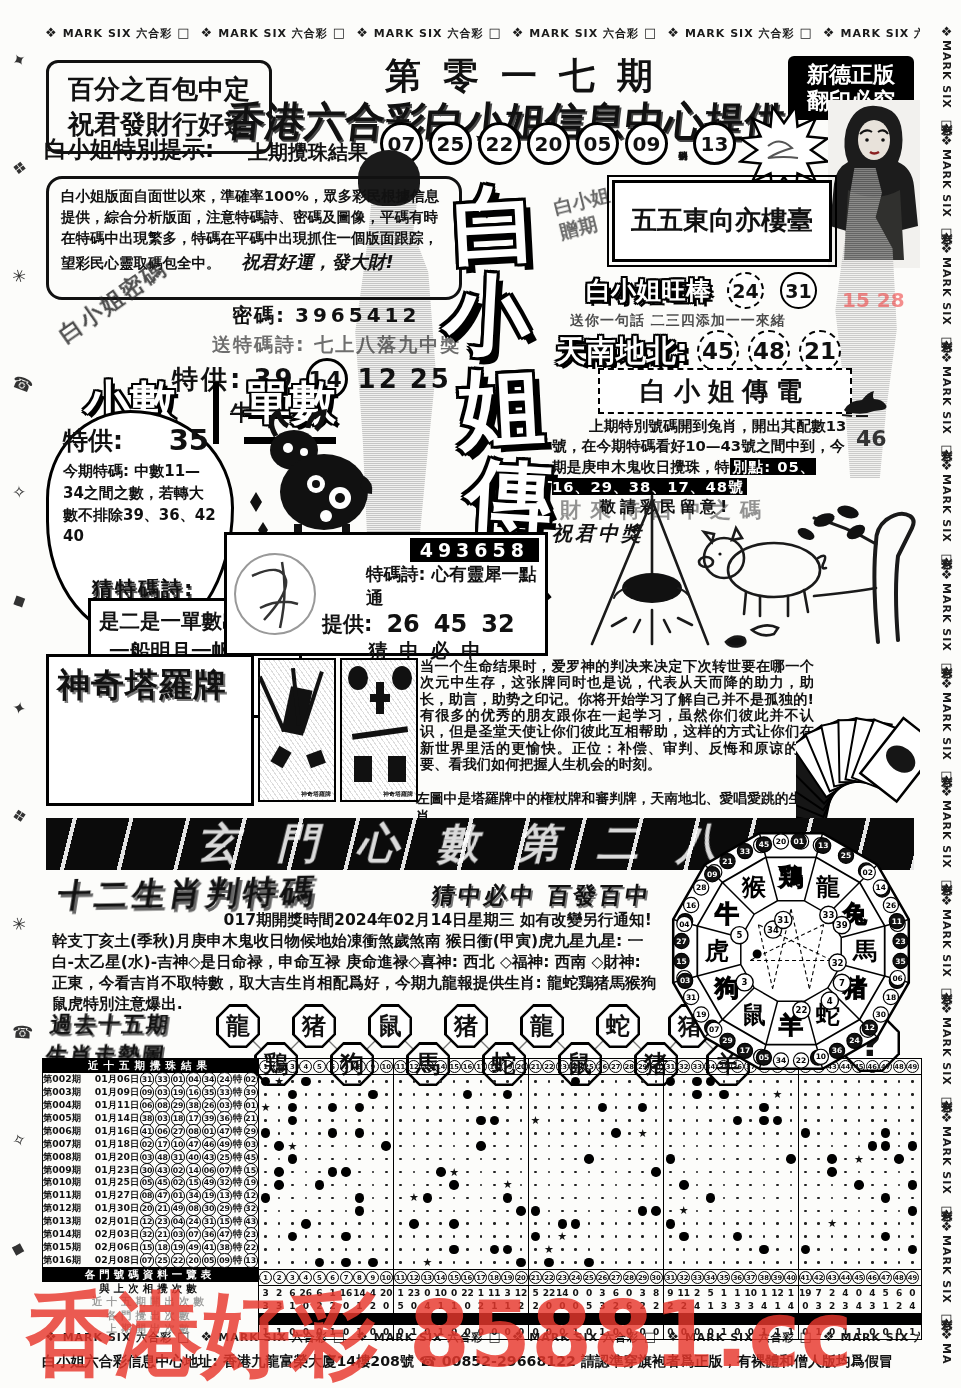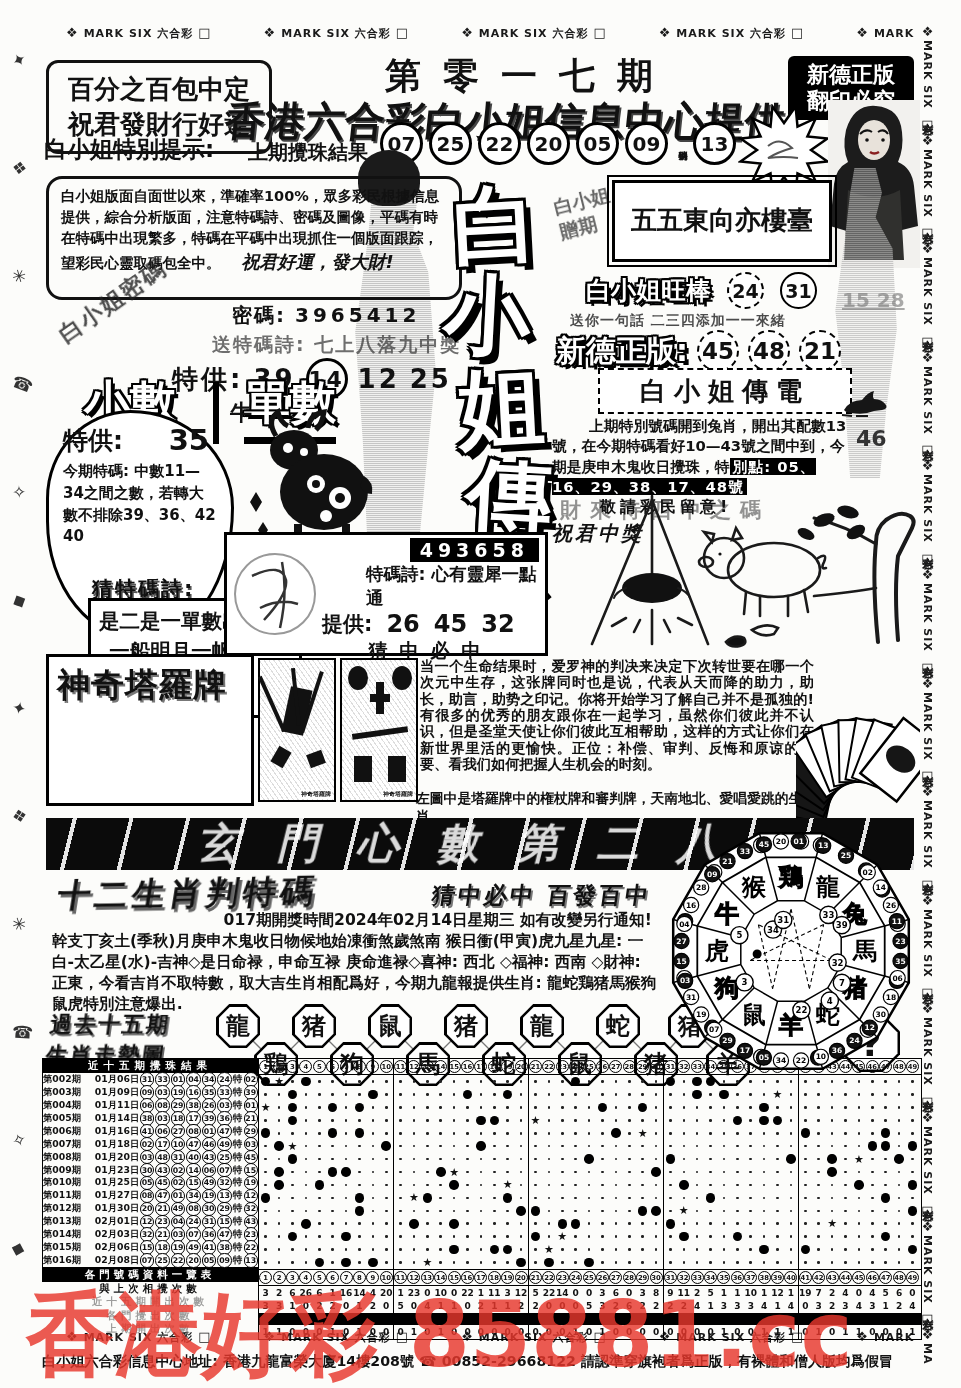--- a/index.html
+++ b/index.html
@@ -1,21 +1,21 @@
 <!DOCTYPE html>
 <html><head>
 <meta charset="utf-8">
 <style>
   html,body{margin:0;padding:0;background:#888;}
   .page{position:relative;width:961px;height:1388px;background:#fcfcfa;margin:0 auto;
         font-family:"DejaVu Sans","Liberation Sans",sans-serif;color:#111;overflow:hidden;}
   .abs{position:absolute;}
   
   .border-strip{overflow:hidden;white-space:nowrap;color:#1a1a1a;font-weight:bold;}
-  .bs-unit{display:inline-block;margin:0 21px;font-size:11px;letter-spacing:1px;}
+  .bs-unit{display:inline-block;margin:0 0;font-size:11px;letter-spacing:1px;}
   .bs-ico{font-size:13px;margin:0 5px;}
   .right-strip{writing-mode:vertical-rl;height:1340px;}
   .left-ico{position:absolute;left:12px;font-size:17px;color:#333;}
   
   .promo-box{left:46px;top:60px;width:220px;height:88px;border:3px solid #111;border-radius:12px;
              display:flex;flex-direction:column;justify-content:center;align-items:center;font-size:26px;font-weight:bold;line-height:1.35;}
   .issue-title{left:280px;top:52px;width:500px;text-align:center;font-size:36px;font-weight:900;letter-spacing:22px;}
   .main-title{left:195px;top:94px;width:620px;text-align:center;font-size:40px;font-weight:900;
               transform:skewX(-6deg);text-shadow:2px 2px 0 #444;}
   .genuine-box{left:788px;top:56px;width:126px;height:64px;background:#000;color:#fff;border-radius:6px;
@@ -45,21 +45,21 @@
   .gift-rot{left:556px;top:188px;transform:rotate(-14deg);font-size:19px;font-weight:900;color:#333;opacity:.75;filter:blur(.4px);width:60px;line-height:1.3;}
   .couplet-box{left:612px;top:180px;width:214px;height:76px;border:3px solid #000;outline:2px solid #000;outline-offset:3px;
                display:flex;flex-direction:column;justify-content:center;align-items:center;font-size:26px;font-weight:900;line-height:1.3;background:#fff;}
   .wang-line{left:586px;top:272px;display:flex;align-items:center;gap:16px;font-size:24px;font-weight:900;}
   .numcirc{display:inline-flex;width:33px;height:33px;border:2.5px solid #000;border-radius:50%;align-items:center;justify-content:center;font-size:19px;font-weight:900;background:#fff;}
   .numcirc.dashed{border-style:dashed;}
   .sent-line{left:570px;top:312px;font-size:14px;font-weight:900;opacity:.75;filter:blur(.3px);letter-spacing:1px;}
   .tema-line{left:556px;top:330px;display:flex;align-items:center;gap:9px;}
   .tema-label{font-size:30px;font-weight:900;}
   .tema-num{width:38px;height:38px;border:2.5px dashed #000;border-radius:50%;display:flex;align-items:center;justify-content:center;font-size:23px;font-weight:900;background:#fff;}
-  .side-nums{left:842px;top:288px;font-size:20px;font-weight:bold;color:#737373;opacity:.6;text-decoration:underline;}
+  .side-nums{left:842px;top:288px;font-size:20px;font-weight:bold;color:#ef4444;opacity:.6;}
   .faint-line{left:560px;top:496px;font-size:21px;font-weight:900;opacity:.45;filter:blur(.5px);letter-spacing:9px;}
   
   .tel-box{left:598px;top:368px;width:250px;height:42px;border:2.5px dashed #000;display:flex;align-items:center;justify-content:center;
            font-size:26px;font-weight:900;letter-spacing:8px;background:#fff;}
   .tel-para{left:552px;top:416px;width:300px;font-size:14.8px;font-weight:bold;line-height:1.38;text-indent:2.5em;}
   .tel-inv{background:#000;color:#fff;padding:0 3px;font-weight:900;letter-spacing:1px;}
   .tel-note{left:600px;top:497px;font-size:16px;font-weight:bold;letter-spacing:4px;}
   .rab-num{left:856px;top:426px;font-size:22px;font-weight:bold;color:#333;}
   .wish{left:552px;top:520px;font-size:20px;font-weight:900;font-style:italic;letter-spacing:3px;}
   
@@ -247,21 +247,21 @@
   <div class="abs couplet-box">
     <span>五五東向亦樓臺</span>
   </div>
   <div class="abs wang-line">
     <span class="outl" style="font-size:25px;">白小姐旺棒</span>
     <span class="numcirc dashed">24</span>
     <span class="numcirc">31</span>
   </div>
   <div class="abs sent-line">送你一句話 二三四添加一一來緒</div>
   <div class="abs tema-line">
-    <span class="tema-label outl">新德正版:</span>
+    <span class="tema-label outl">天南地北:</span>
     <span class="tema-num">45</span>
     <span class="tema-num">48</span>
     <span class="tema-num">21</span>
   </div>
   <div class="abs side-nums">15 28</div>
   <div class="abs faint-line">財來待四中之碼</div>
 
   <div class="abs tel-box">白小姐傳電</div>
   <div class="abs tel-para">
     <span>上期特別號碼開到兔肖，開出其配數13號，在今期特碼看好10—43號之間中到，今期是庚申木鬼收日攪珠，特</span><span class="tel-inv">別點: 05、16、29、38、17、48號</span>

